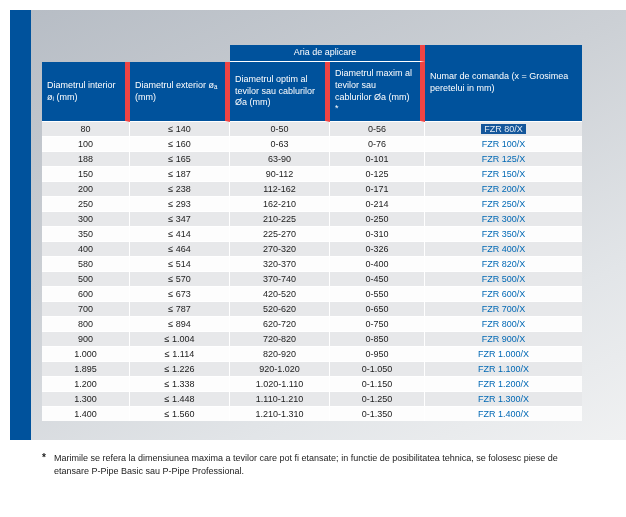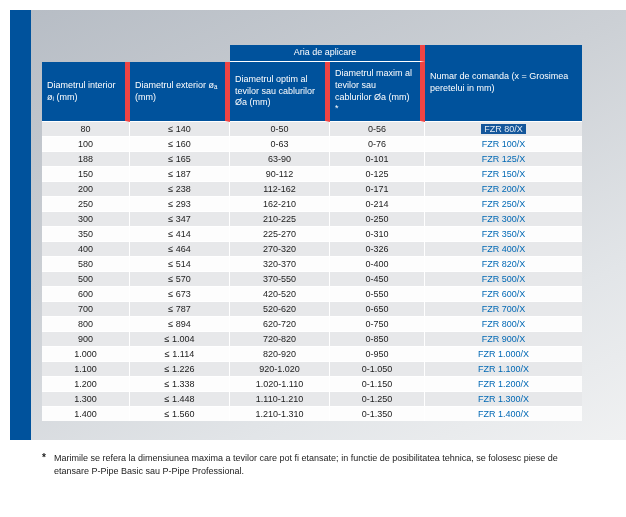--- a/index.html
+++ b/index.html
@@ -128,21 +128,21 @@
         <tr>
           <td><span class="v">580</span></td>
           <td><span class="v">≤ 514</span></td>
           <td><span class="v">320-370</span></td>
           <td><span class="v">0-400</span></td>
           <td class="order"><span class="v">FZR 820/X</span></td>
         </tr>
         <tr>
           <td><span class="v">500</span></td>
           <td><span class="v">≤ 570</span></td>
-          <td><span class="v">370-550</span></td>
+          <td><span class="v">370-740</span></td>
           <td><span class="v">0-450</span></td>
           <td class="order"><span class="v">FZR 500/X</span></td>
         </tr>
         <tr>
           <td><span class="v">600</span></td>
           <td><span class="v">≤ 673</span></td>
           <td><span class="v">420-520</span></td>
           <td><span class="v">0-550</span></td>
           <td class="order"><span class="v">FZR 600/X</span></td>
         </tr>
@@ -168,21 +168,21 @@
           <td class="order"><span class="v">FZR 900/X</span></td>
         </tr>
         <tr>
           <td><span class="v">1.000</span></td>
           <td><span class="v">≤ 1.114</span></td>
           <td><span class="v">820-920</span></td>
           <td><span class="v">0-950</span></td>
           <td class="order"><span class="v">FZR 1.000/X</span></td>
         </tr>
         <tr>
-          <td><span class="v">1.100</span></td>
+          <td><span class="v">1.895</span></td>
           <td><span class="v">≤ 1.226</span></td>
           <td><span class="v">920-1.020</span></td>
           <td><span class="v">0-1.050</span></td>
           <td class="order"><span class="v">FZR 1.100/X</span></td>
         </tr>
         <tr>
           <td><span class="v">1.200</span></td>
           <td><span class="v">≤ 1.338</span></td>
           <td><span class="v">1.020-1.110</span></td>
           <td><span class="v">0-1.150</span></td>

